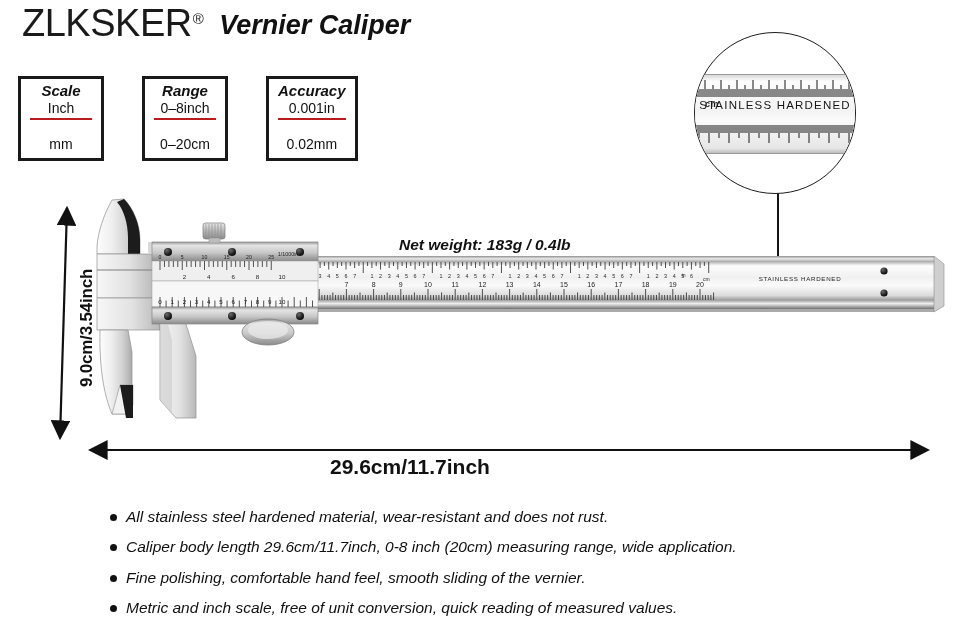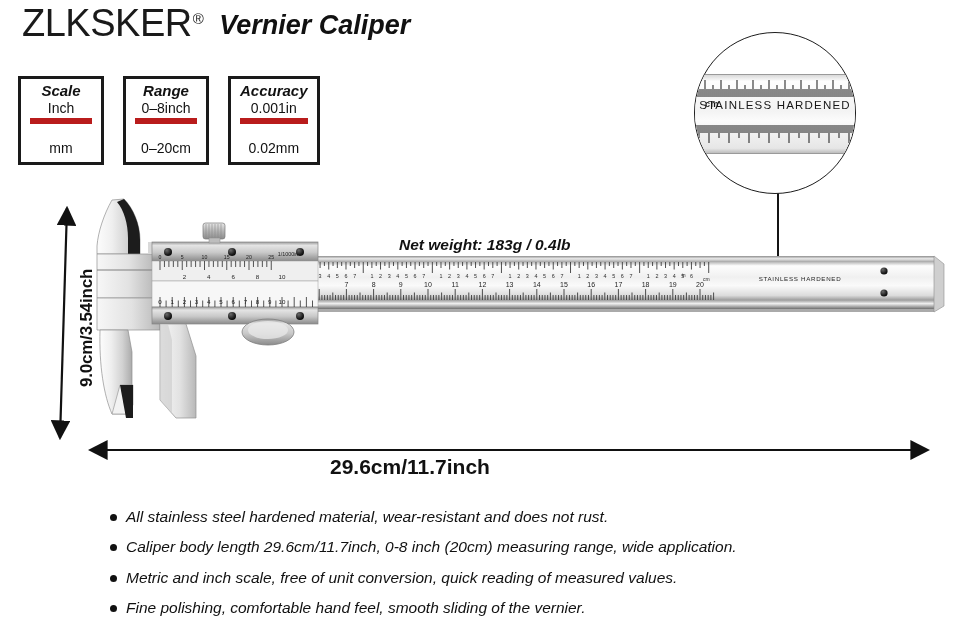--- a/index.html
+++ b/index.html
@@ -19,27 +19,27 @@
     font-size:38px;font-weight:400;letter-spacing:-0.5px;line-height:1;
     font-family:"Liberation Sans", sans-serif;color:#1a1a1a;
   }
   .brand-reg{font-size:15px;vertical-align:super;line-height:1;margin-left:1px;position:relative;top:2px;}
   .product-title{
     font-size:27px;font-weight:bold;font-style:italic;margin-left:16px;
     line-height:1;position:relative;top:8px;color:#111;text-align:right;
   }
 
   
-  .spec-boxes{position:absolute;left:18px;top:76px;display:flex;gap:19px;}
+  .spec-boxes{position:absolute;left:18px;top:76px;display:flex;gap:38px;}
   .spec-box{
     border:3px solid #1a1a1a;background:#fff;
     padding:3px 9px 4px 9px;text-align:center;min-width:62px;
   }
   .spec-title{font-size:15px;font-weight:bold;font-style:italic;line-height:1.18;}
-  .spec-v1{font-size:14px;line-height:1.25;padding-bottom:1px;border-bottom:6px solid #b91c1c;}
+  .spec-v1{font-size:14px;line-height:1.25;padding-bottom:1px;border-bottom:2px solid #b91c1c;}
   .spec-v2{font-size:14px;line-height:1.25;padding-top:16px;}
 
   
   .magnifier{
     position:absolute;left:694px;top:32px;width:160px;height:160px;
     border:1.6px solid #1d1d1d;border-radius:50%;overflow:hidden;background:#fff;
   }
   .mag-leader{position:absolute;left:777px;top:190px;width:2.4px;height:76px;background:#141414;}
   .mag-strip{position:absolute;left:-6px;top:41px;width:176px;height:78px;
     background:linear-gradient(180deg,#d9d9d9 0%,#fdfdfd 8%,#f3f3f3 46%,#fbfbfb 58%,#e6e6e6 94%,#bdbdbd 100%);
@@ -937,21 +937,21 @@
     <div class="feature">
       <div class="bullet"></div>
       <div class="feature-text">All stainless steel hardened material, wear-resistant and does not rust.</div>
     </div>
     <div class="feature">
       <div class="bullet"></div>
       <div class="feature-text">Caliper body length 29.6cm/11.7inch, 0-8 inch (20cm) measuring range, wide application.</div>
     </div>
     <div class="feature">
       <div class="bullet"></div>
-      <div class="feature-text">Metric and inch scale, free of unit conversion, quick reading of measured values.</div>
+      <div class="feature-text">Fine polishing, comfortable hand feel, smooth sliding of the vernier.</div>
     </div>
     <div class="feature">
       <div class="bullet"></div>
-      <div class="feature-text">Fine polishing, comfortable hand feel, smooth sliding of the vernier.</div>
+      <div class="feature-text">Metric and inch scale, free of unit conversion, quick reading of measured values.</div>
     </div>
   </div>
 
 </div>
 
 </body></html>

